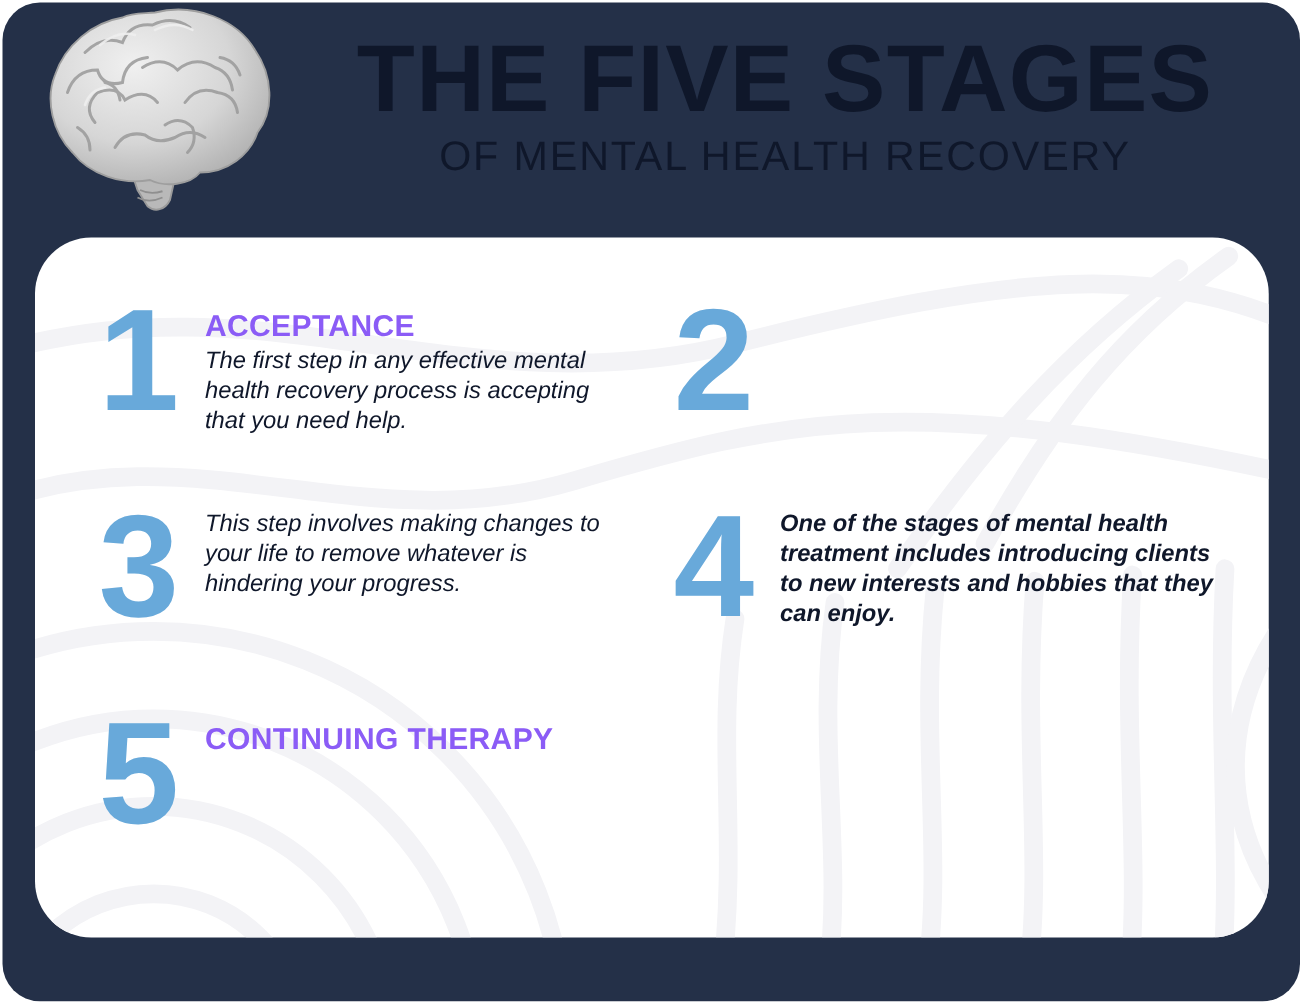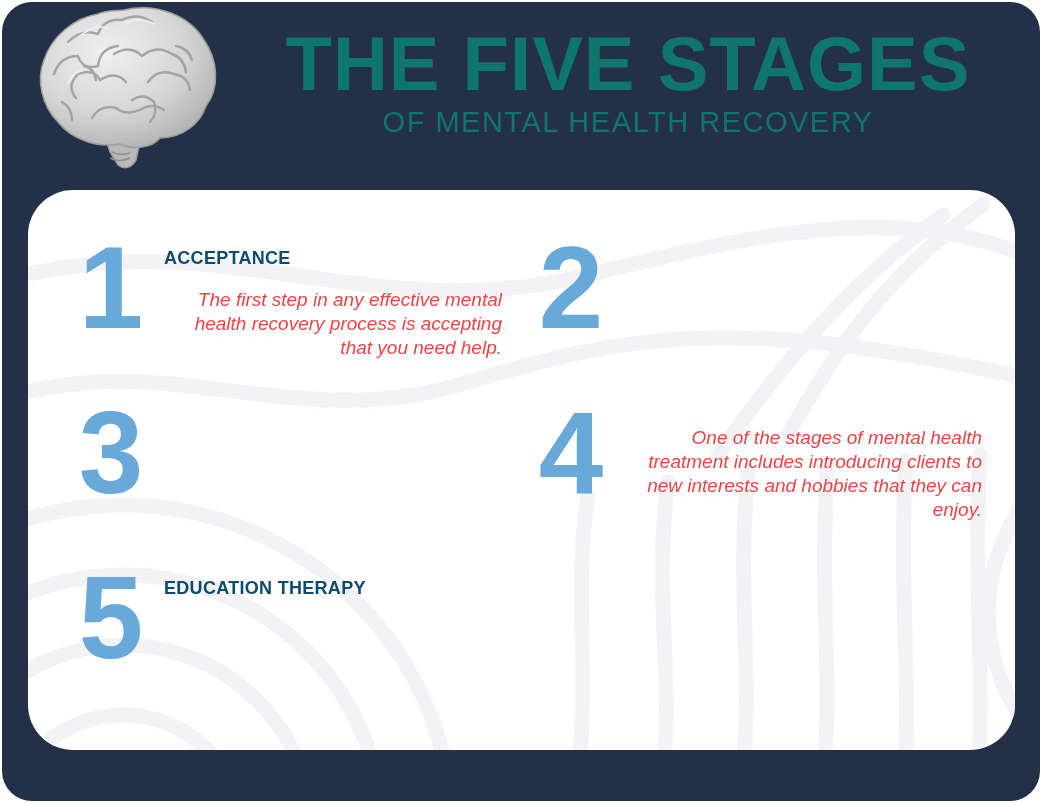--- a/index.html
+++ b/index.html
@@ -5,55 +5,54 @@
   html,body{margin:0;padding:0;background:#ffffff;}
   .canvas{
     position:relative;width:1042px;height:803px;background:#ffffff;
     font-family:"Liberation Sans",sans-serif;overflow:hidden;
   }
   .frame{
     position:absolute;left:2px;top:2px;right:2px;bottom:2px;
     background:#243048;border-radius:30px;
   }
   .brain{position:absolute;left:28px;top:2px;width:202px;height:170px;}
-  .header-text{position:absolute;left:232px;top:26px;width:792px;text-align:center;color:#0f766e;}
+  .header-text{position:absolute;left:232px;top:26px;width:792px;text-align:center;color:#0f172a;}
   .title{
     font-size:76px;font-weight:800;letter-spacing:1px;line-height:1.0;
     white-space:nowrap;
   }
   .subtitle{
-    font-size:29px;font-weight:400;letter-spacing:1.5px;line-height:1.0;
+    font-size:33px;font-weight:400;letter-spacing:1.5px;line-height:1.0;
     margin-top:6px;white-space:nowrap;
   }
   .card{
     position:absolute;left:28px;top:190px;width:987px;height:560px;
     background:#ffffff;border-radius:45px;overflow:hidden;
   }
   .contours{position:absolute;left:0;top:0;width:987px;height:560px;}
   .stage{position:absolute;display:flex;align-items:flex-start;}
   .stage-number{
     display:flex;align-items:center;justify-content:center;
     height:92px;font-size:116px;font-weight:800;color:#68a9da;line-height:1;
     overflow:visible;flex:none;
   }
   .stage-text{position:relative;}
   .stage-title{
-    font-size:18px;font-weight:800;color:#0c4a6e;letter-spacing:0.3px;
+    font-size:24px;font-weight:800;color:#8b5cf6;letter-spacing:0.3px;
     padding-top:6px;white-space:nowrap;
   }
   .stage-desc{
-    font-size:19px;font-style:italic;color:#ef4444;line-height:1.27;
-    margin-top:19px;
-    text-align:right;
+    font-size:19px;font-style:italic;color:#0f172a;line-height:1.27;
+    margin-top:1px;
   }
   
   .s1{left:47px;top:52px;}  .s1 .stage-number{width:72px;margin-right:17px;} .s1 .stage-desc{width:338px;}
   .s2{left:505px;top:52px;} .s2 .stage-number{width:76px;margin-right:15px;} .s2 .stage-desc{width:358px;}
   .s3{left:47px;top:217px;} .s3 .stage-number{width:72px;margin-right:17px;} .s3 .stage-desc{width:318px;}
-  .s4{left:505px;top:217px;}.s4 .stage-number{width:76px;margin-right:15px;} .s4 .stage-desc{width:358px;}
+  .s4{left:505px;top:217px;}.s4 .stage-number{width:76px;margin-right:15px;} .s4 .stage-desc{width:358px;font-weight:bold;}
   .s5{left:47px;top:382px;} .s5 .stage-number{width:72px;margin-right:17px;} .s5 .stage-desc{width:330px;}
 </style>
 </head>
 <body>
 
 <div class="canvas">
   <div class="frame"></div>
 
   <svg class="brain" viewBox="0 0 202 170" aria-hidden="true">
     <defs>
@@ -133,30 +132,31 @@
 
     <div class="stage s2">
       <div class="stage-number">2</div>
       <div class="stage-text">
       </div>
     </div>
 
     <div class="stage s3">
       <div class="stage-number">3</div>
       <div class="stage-text">
+        <div class="stage-desc">This step involves making changes to your life to remove whatever is hindering your progress.</div>
       </div>
     </div>
 
     <div class="stage s4">
       <div class="stage-number">4</div>
       <div class="stage-text">
         <div class="stage-desc">One of the stages of mental health treatment includes introducing clients to new interests and hobbies that they can enjoy.</div>
       </div>
     </div>
 
     <div class="stage s5">
       <div class="stage-number">5</div>
       <div class="stage-text">
-        <div class="stage-title">EDUCATION THERAPY</div>
+        <div class="stage-title">CONTINUING THERAPY</div>
       </div>
     </div>
   </div>
 </div>
 
 </body></html>

